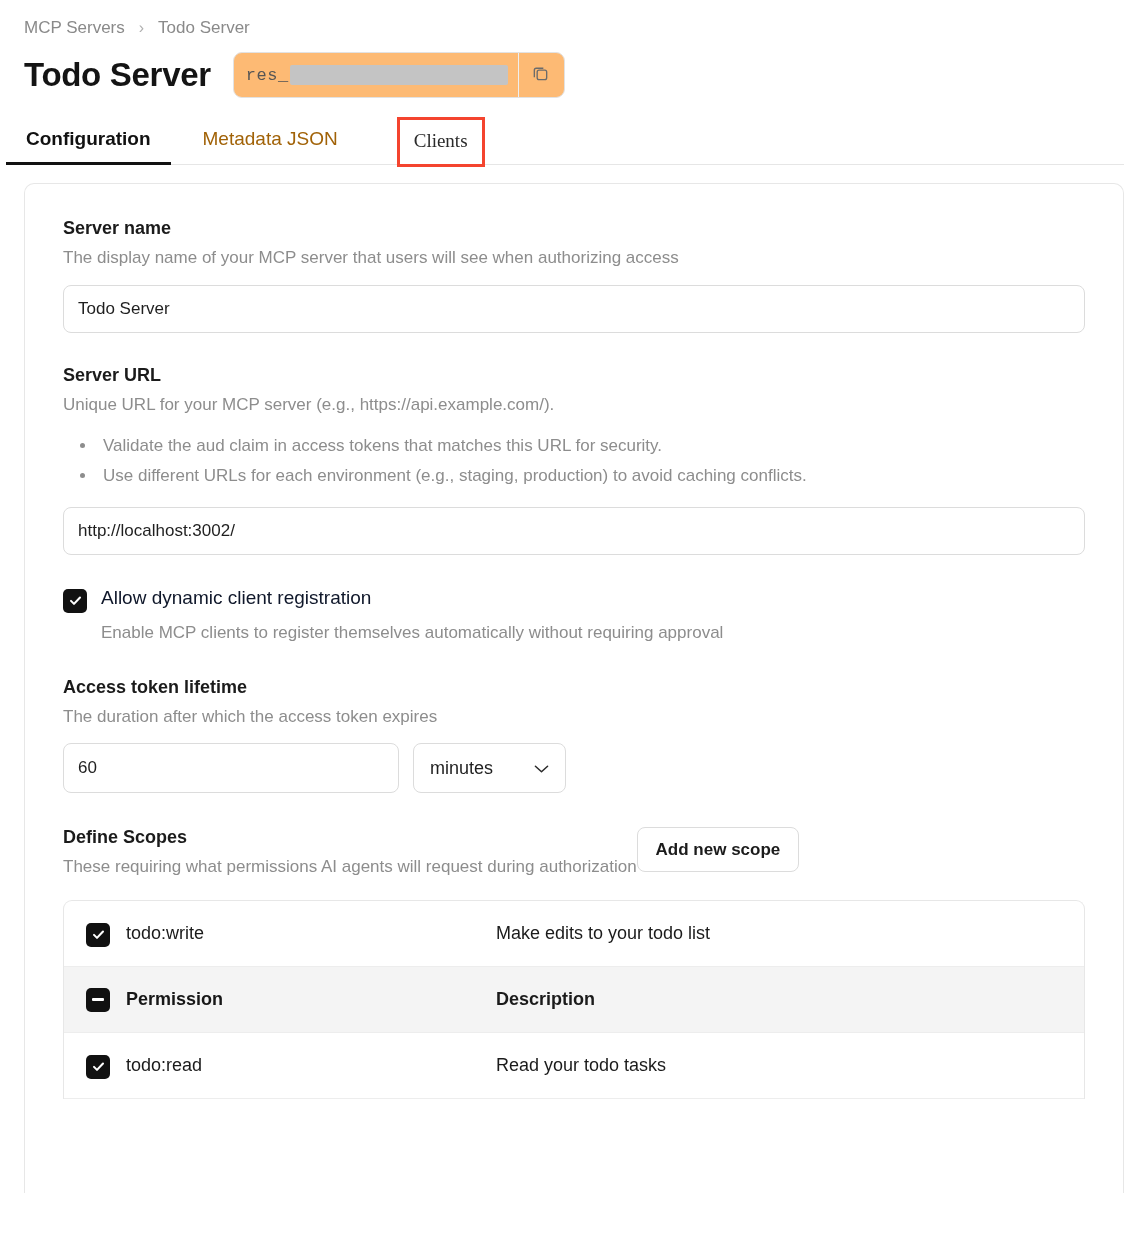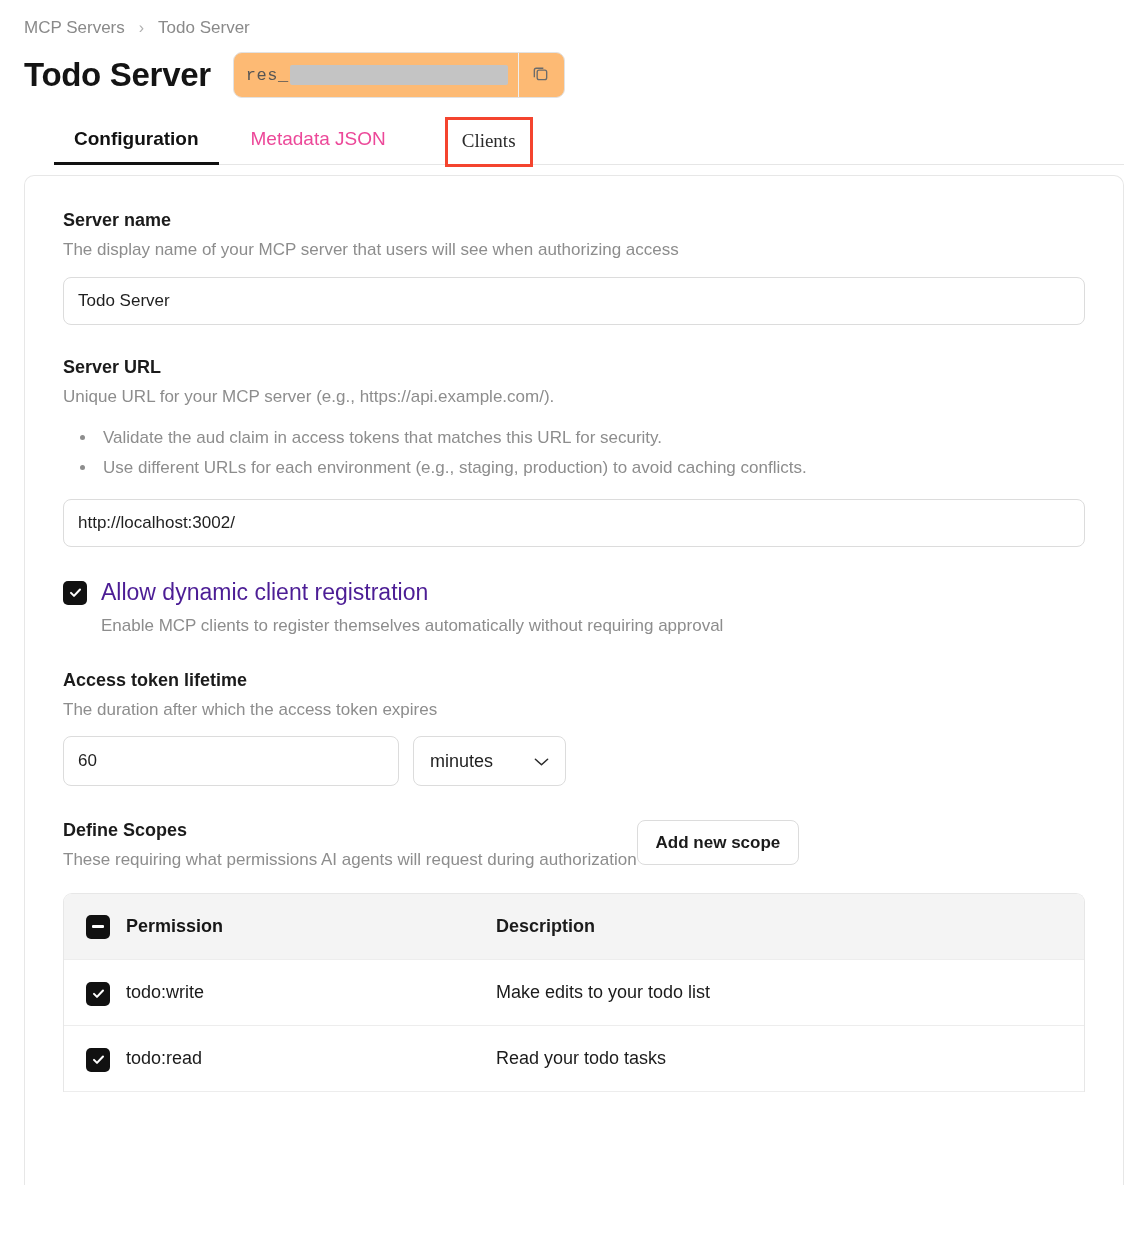--- a/index.html
+++ b/index.html
@@ -86,25 +86,24 @@
   }
 
   
   .tabs {
     display: flex;
     align-items: flex-end;
     gap: 0;
     border-bottom: 1px solid #e6e6e6;
     position: relative;
     margin-bottom: 0;
-    margin-left: 48px;
   }
   .tab {
     font-size: 19px;
-    color: #ec4899;
+    color: #a16207;
     padding: 8px 2px 14px 2px;
     margin-right: 48px;
     cursor: pointer;
     position: relative;
     background: none;
     border: none;
     font-family: inherit;
   }
   .tab.active {
     color: #111;
@@ -126,21 +125,21 @@
     margin-left: 12px;
     color: #2b2b2b;
     font-family: Liberation Serif, serif;
   }
 
   
   .card {
     border: 1px solid #e7e7e7;
     border-bottom: none;
     border-radius: 10px 10px 0 0;
-    margin-top: 10px;
+    margin-top: 18px;
     padding: 34px 38px 0 38px;
     min-height: 1010px;
   }
 
   .field { margin-bottom: 32px; }
   .field-label {
     font-size: 18px;
     font-weight: bold;
     color: #1b1b1b;
     margin: 0 0 7px 0;
@@ -185,22 +184,22 @@
     background: #111;
     flex: 0 0 auto;
     display: flex;
     align-items: center;
     justify-content: center;
     margin-top: 2px;
     cursor: pointer;
   }
   .cbox svg { display: block; }
   .check-label {
-    font-size: 23px;
-    color: #4c1d95;
+    font-size: 19px;
+    color: #0f172a;
   }
   .check-sub {
     font-size: 17px;
     color: #8d8d8d;
     margin: 8px 0 0 38px;
   }
 
   .lifetime-row {
     display: flex;
     gap: 14px;
@@ -367,42 +366,42 @@
 
     <div class="scopes-head">
       <div>
         <p class="field-label">Define Scopes</p>
         <p class="field-help" style="margin-bottom:0">These requiring what permissions AI agents will request during authorization</p>
       </div>
       <button class="btn">Add new scope</button>
     </div>
 
     <div class="table">
-      <div class="trow thead">
-        <div class="col-perm">
-          <span class="cbox-dash">
-              <span class="dash"></span>
-            </span>
-          <span>Permission</span>
-        </div>
-        <div class="col-desc">Description</div>
-      </div>
-
       <div class="trow">
         <div class="col-perm">
           <span class="cbox">
             <svg width="15" height="15" viewBox="0 0 16 16" fill="none" stroke="#ffffff" stroke-width="2.2" stroke-linecap="round" stroke-linejoin="round">
               <path d="M3.2 8.4 L6.4 11.6 L12.8 4.8"></path>
             </svg>
           </span>
           <span>todo:write</span>
         </div>
         <div class="col-desc">Make edits to your todo list</div>
       </div>
 
+      <div class="trow thead">
+        <div class="col-perm">
+          <span class="cbox-dash">
+              <span class="dash"></span>
+            </span>
+          <span>Permission</span>
+        </div>
+        <div class="col-desc">Description</div>
+      </div>
+
       <div class="trow">
         <div class="col-perm">
           <span class="cbox">
             <svg width="15" height="15" viewBox="0 0 16 16" fill="none" stroke="#ffffff" stroke-width="2.2" stroke-linecap="round" stroke-linejoin="round">
               <path d="M3.2 8.4 L6.4 11.6 L12.8 4.8"></path>
             </svg>
           </span>
           <span>todo:read</span>
         </div>
         <div class="col-desc">Read your todo tasks</div>

